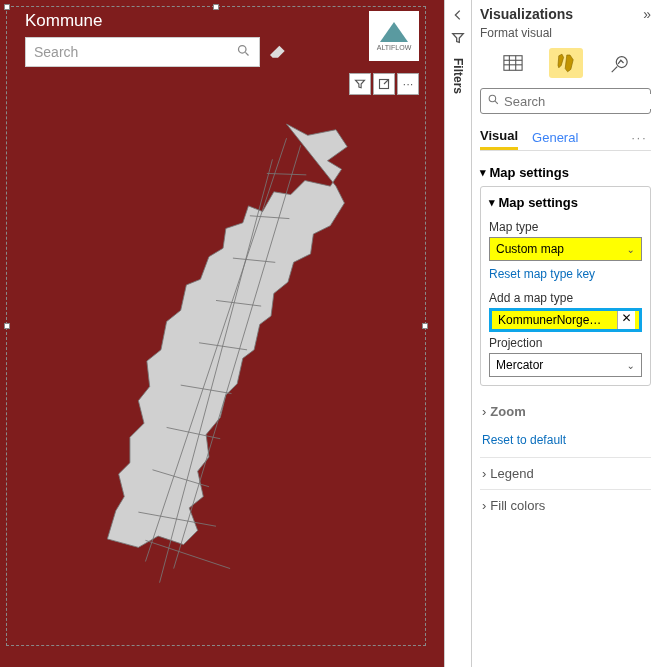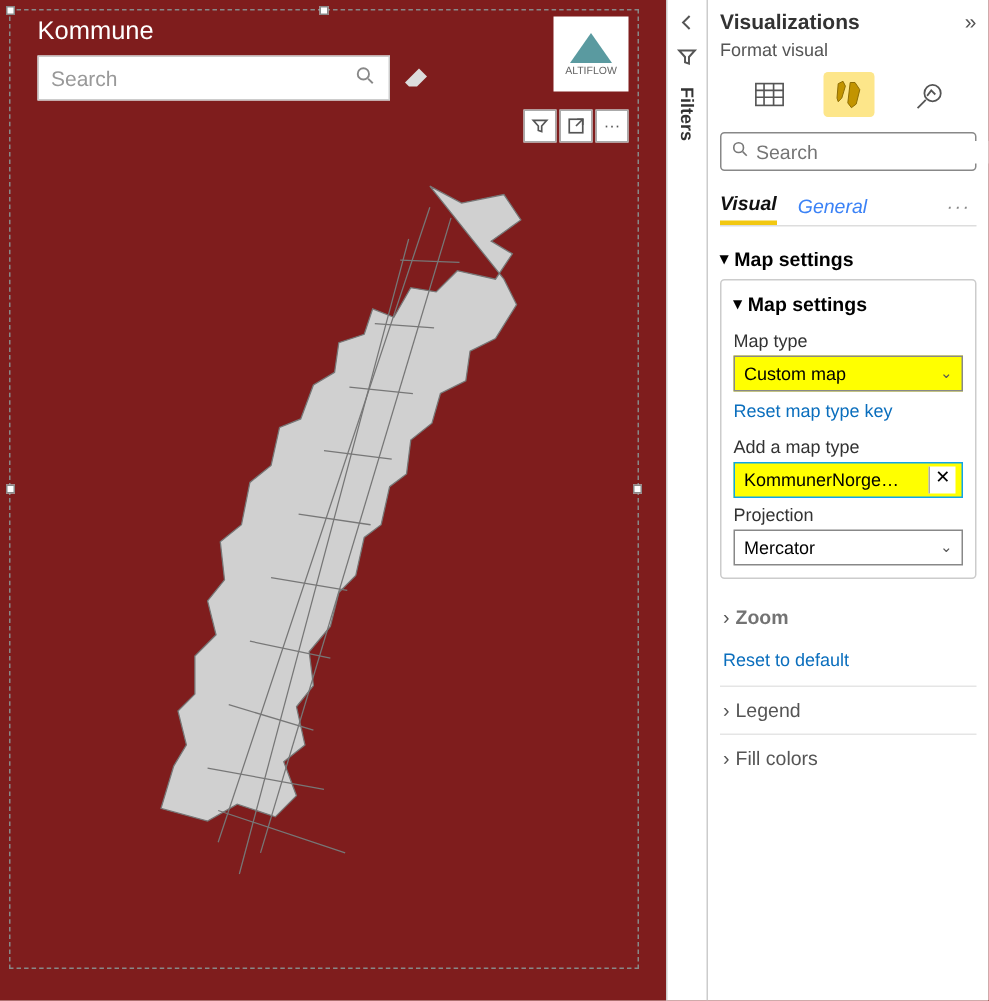--- a/index.html
+++ b/index.html
@@ -180,21 +180,20 @@
       outline: none;
       flex: 1;
       font-size: 13px;
     }
     .tabs {
       display: flex;
       gap: 14px;
       border-bottom: 1px solid #ddd;
       margin-bottom: 8px;
       align-items: center;
-      font-style: italic;
     }
     .tab {
       font-size: 13px;
       padding: 4px 0;
       color: #3b82f6;
       cursor: pointer;
     }
     .tab.active {
       color: #111;
       font-weight: 600;
@@ -238,21 +237,21 @@
     }
     .dropdown .dd-chev { font-size: 10px; color: #555; }
     .link {
       color: #0a6ebd;
       font-size: 12px;
       margin: 6px 0;
       display: inline-block;
       cursor: pointer;
     }
     .file-input {
-      border: 1px solid #0ea5e9;
+      border: 3px solid #0ea5e9;
       height: 24px;
       display: flex;
       align-items: center;
       justify-content: space-between;
       padding: 0 4px 0 6px;
       font-size: 12px;
       background: #ffff00;
     }
     .file-input .clear-x {
       background: #fff;

